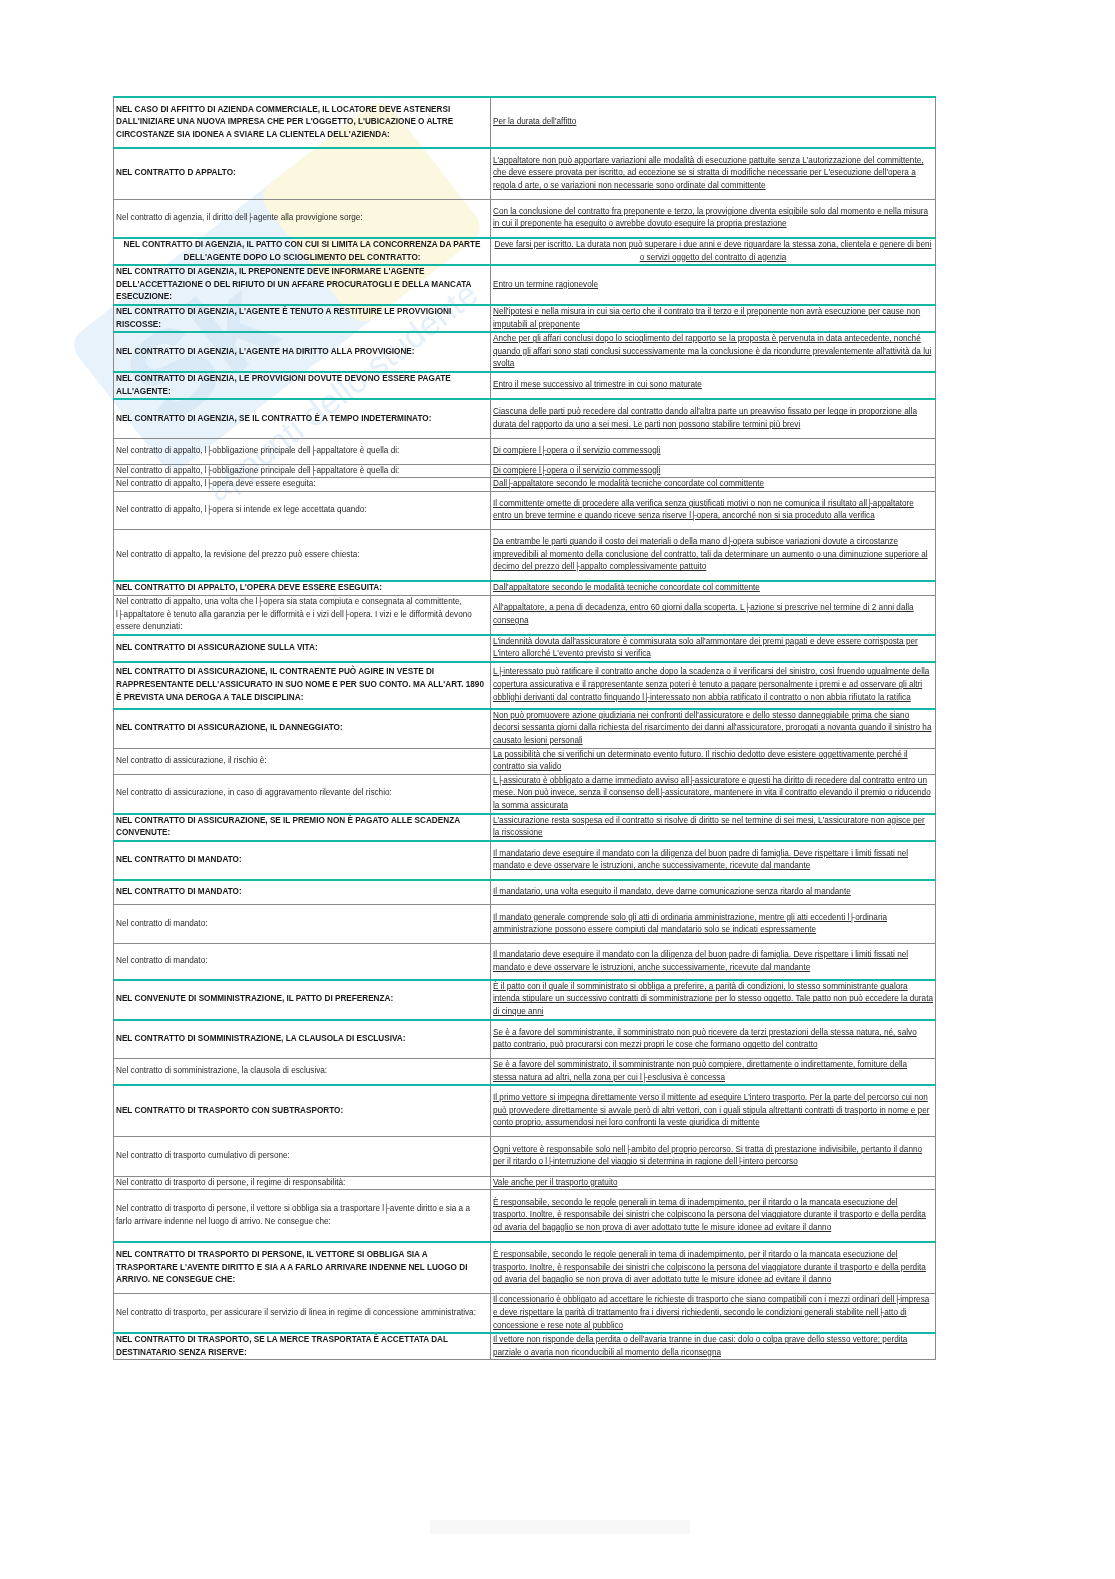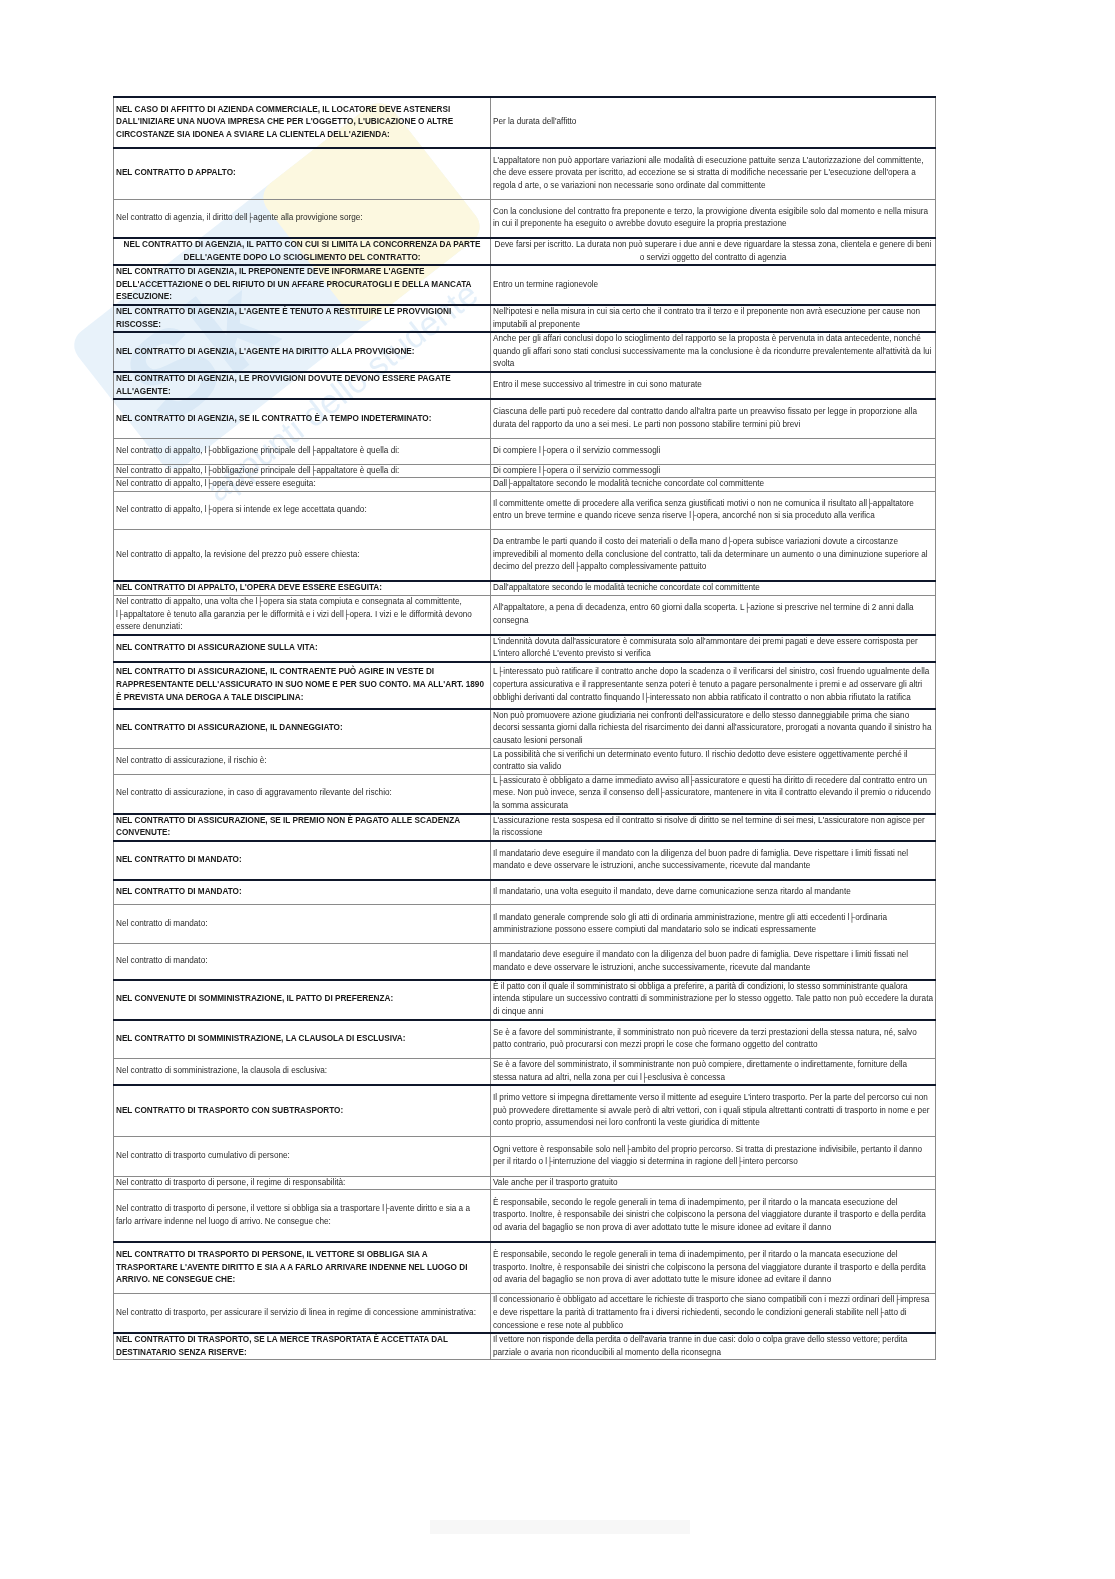--- a/index.html
+++ b/index.html
@@ -14,23 +14,23 @@
   .page-table {
     position: absolute; left: 113px; top: 96px; width: 820px;
     border-collapse: collapse; table-layout: fixed; z-index: 1;
     font-size: 8.2px; line-height: 12.6px; color: #2a2a2a;
   }
   .page-table td {
     border: 1px solid #8a8a8a; padding: 0 2px; vertical-align: middle;
     word-wrap: break-word; background: transparent;
   }
   .page-table td.q { width: 372px; }
-  .page-table td.a { width: 440px; }
+  .page-table td.a { width: 440px; text-decoration: underline; }
   .page-table tr.bold td.q { font-weight: bold; color: #1a1a1a; }
-  .page-table tr.thick td { border-top: 2px solid #0f172a; }
+  .page-table tr.thick td { border-top: 2px solid #14b8a6; }
   .footer-ghost {
     position: absolute; left: 430px; top: 1520px; width: 260px; height: 14px;
     background: #f7f7f7; z-index: 1;
   }
 </style>
 </head>
 <body>
 
 <svg class="watermark" viewBox="0 0 520 520" xmlns="http://www.w3.org/2000/svg">
   <g transform="rotate(-38 260 260)" opacity="0.55">

